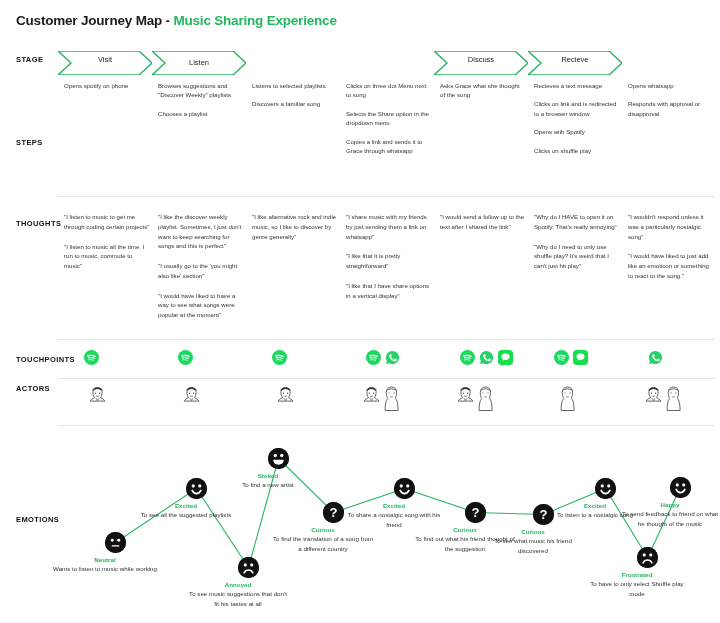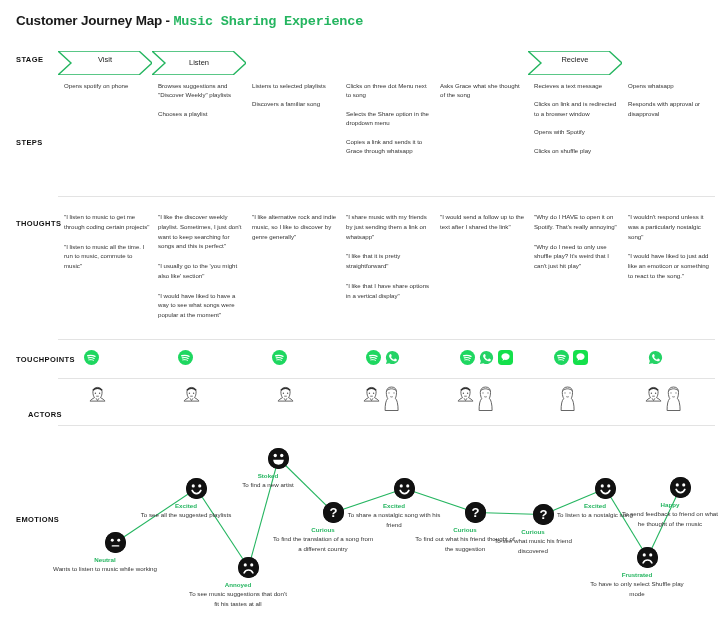--- a/index.html
+++ b/index.html
@@ -11,33 +11,33 @@
     position: relative;
     overflow: hidden;
   }
 
   
   .title {
     position: absolute; left: 16px; top: 13px;
     font-size: 13.5px; font-weight: bold; letter-spacing: -0.2px;
     white-space: nowrap;
   }
-  .title .accent { color: #25b560; font-family: Liberation Mono, monospace; }
+  .title .accent { color: #25b560; }
 
   
   .row-label {
     position: absolute; left: 16px;
     font-size: 7.5px; font-weight: bold; letter-spacing: 0.4px;
     color: #111;
   }
   #lbl-stage       { top: 55px; text-align: right; }
   #lbl-steps       { top: 138px; }
   #lbl-thoughts    { top: 219px; }
   #lbl-touchpoints { top: 355px; }
-  #lbl-actors      { top: 410px; margin-left: 12px; }
+  #lbl-actors      { top: 384px; }
   #lbl-emotions    { top: 515px; }
 
   
   .sep { position: absolute; left: 58px; width: 657px; height: 1px; background: #e3e3e3; }
   #sep1 { top: 196px; }
   #sep2 { top: 339px; }
   #sep3 { top: 378px; }
   #sep4 { top: 425px; }
 
   
@@ -97,20 +97,26 @@
       <svg width="94" height="24">
         <path d="M0,0 L81,0 L94,12 L81,24 L0,24 L13,12 Z" fill="none" stroke="#25b560" stroke-width="1.4"></path>
       </svg>
       <span>Visit</span>
     </div>
     <div class="stage-arrow" style="left: 94px; width: 94px; align-items: flex-end;">
       <svg width="94" height="24">
         <path d="M0,0 L81,0 L94,12 L81,24 L0,24 L13,12 Z" fill="none" stroke="#25b560" stroke-width="1.4"></path>
       </svg>
       <span>Listen</span>
+    </div>
+    <div class="stage-arrow" style="left: 376px; width: 94px;">
+      <svg width="94" height="24">
+        <path d="M0,0 L81,0 L94,12 L81,24 L0,24 L13,12 Z" fill="none" stroke="#25b560" stroke-width="1.4"></path>
+      </svg>
+      <span>Discuss</span>
     </div>
     <div class="stage-arrow" style="left: 470px; width: 94px;">
       <svg width="94" height="24">
         <path d="M0,0 L81,0 L94,12 L81,24 L0,24 L13,12 Z" fill="none" stroke="#25b560" stroke-width="1.4"></path>
       </svg>
       <span>Recieve</span>
     </div>
   </div>
 
 <div id="steps-row">

